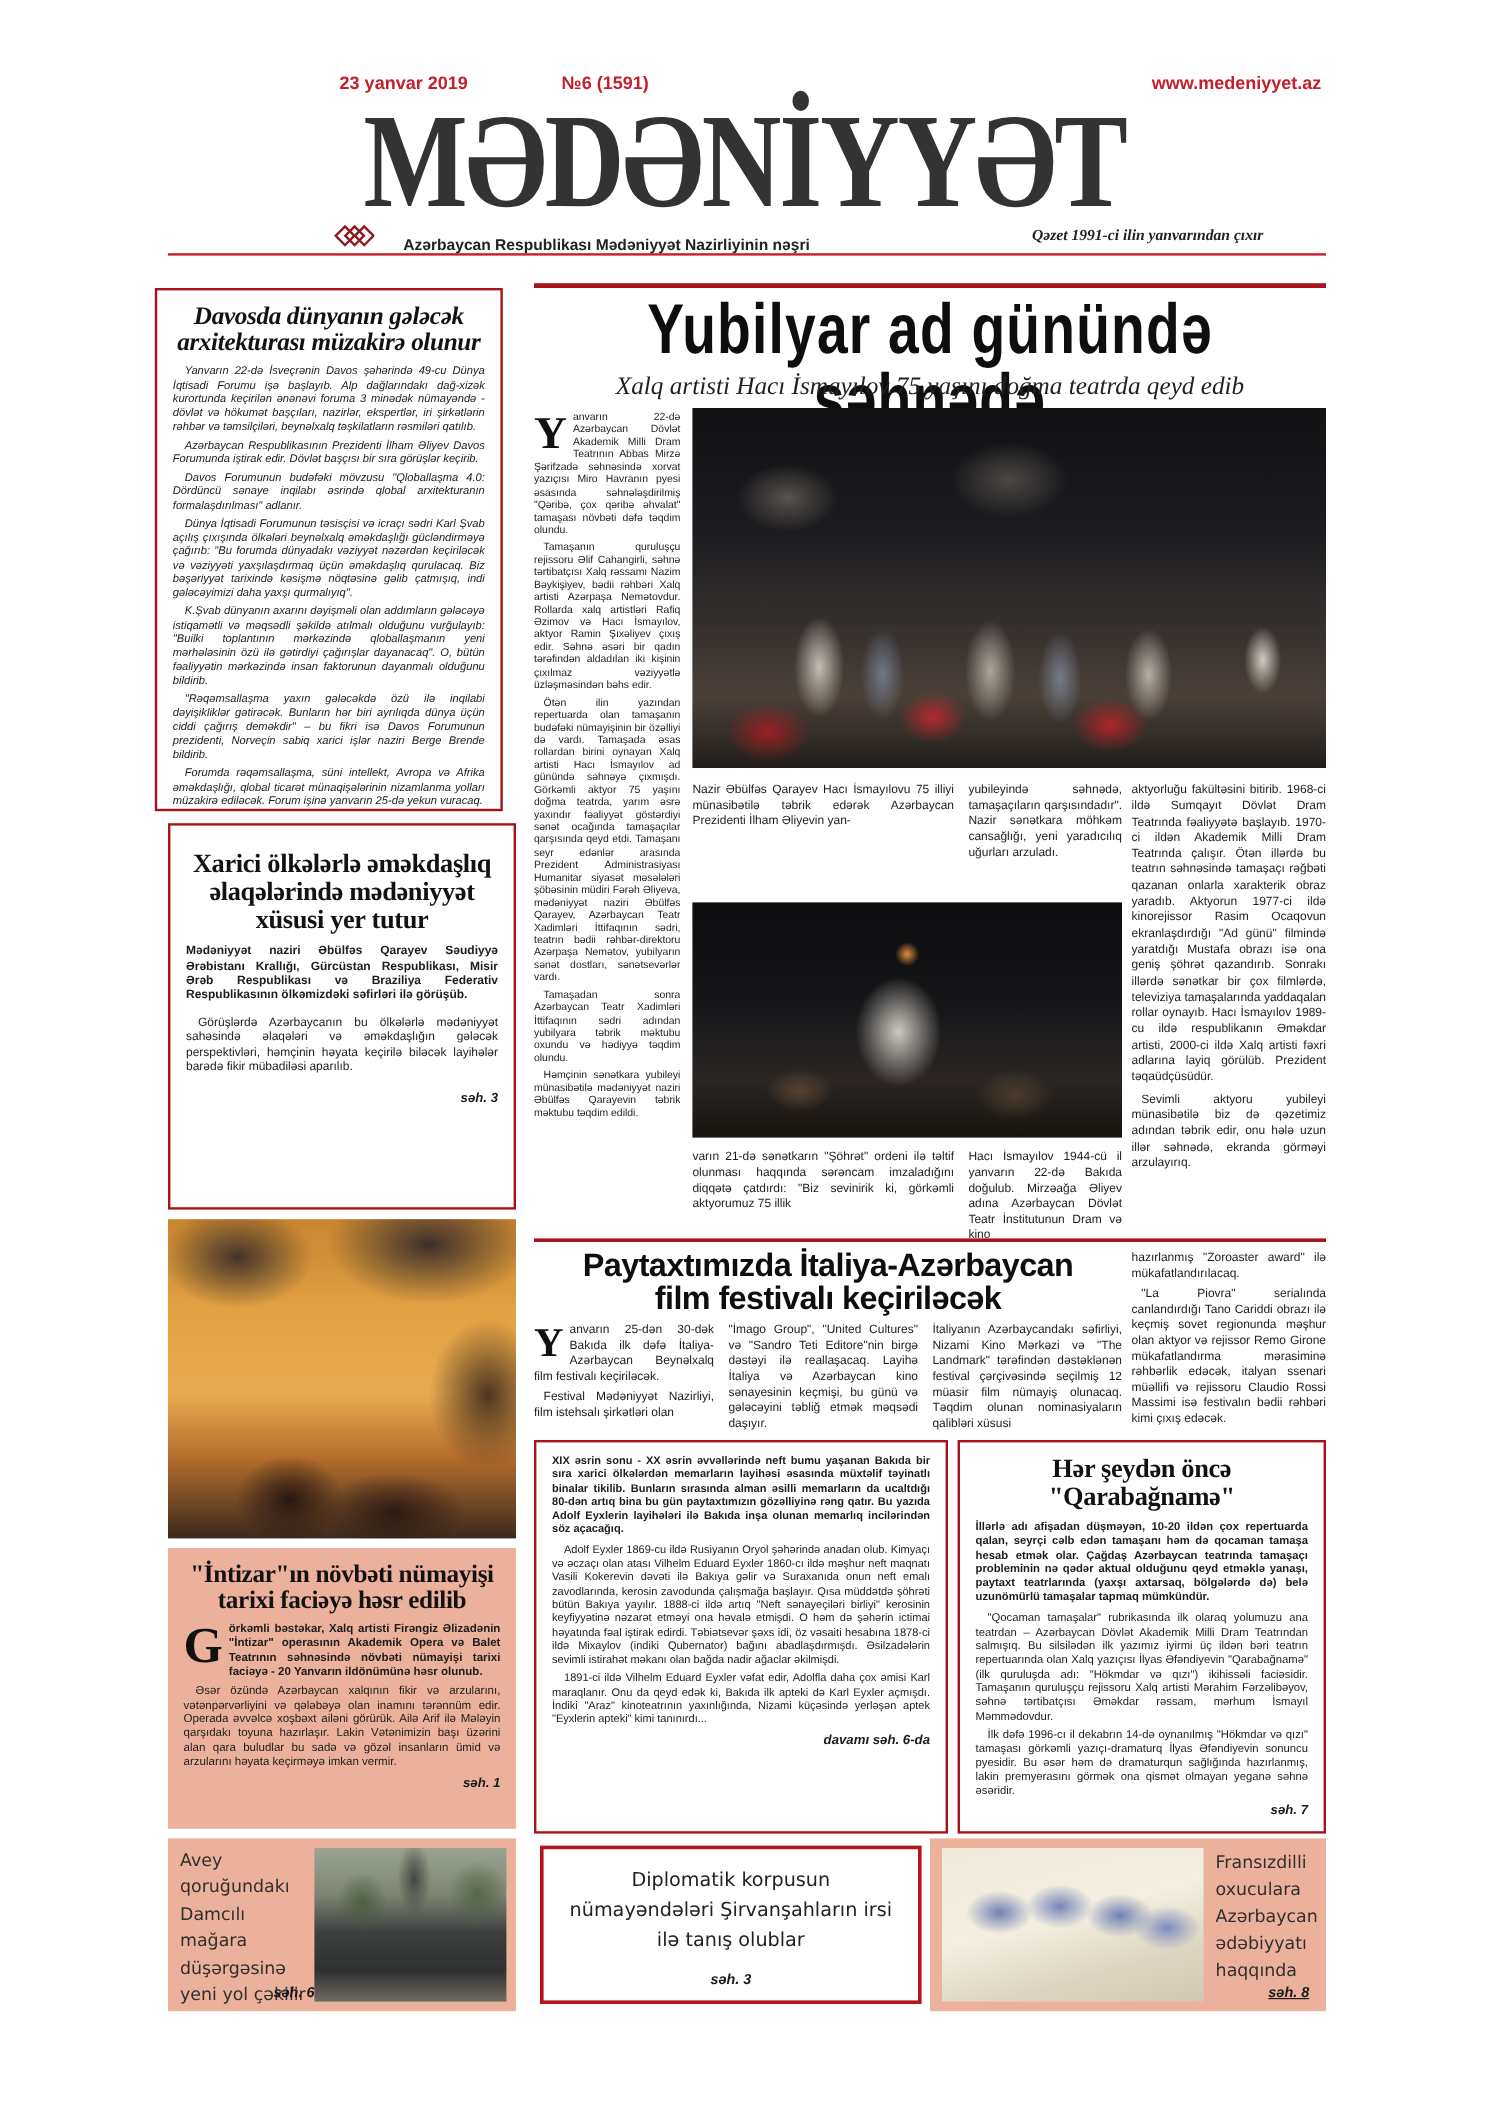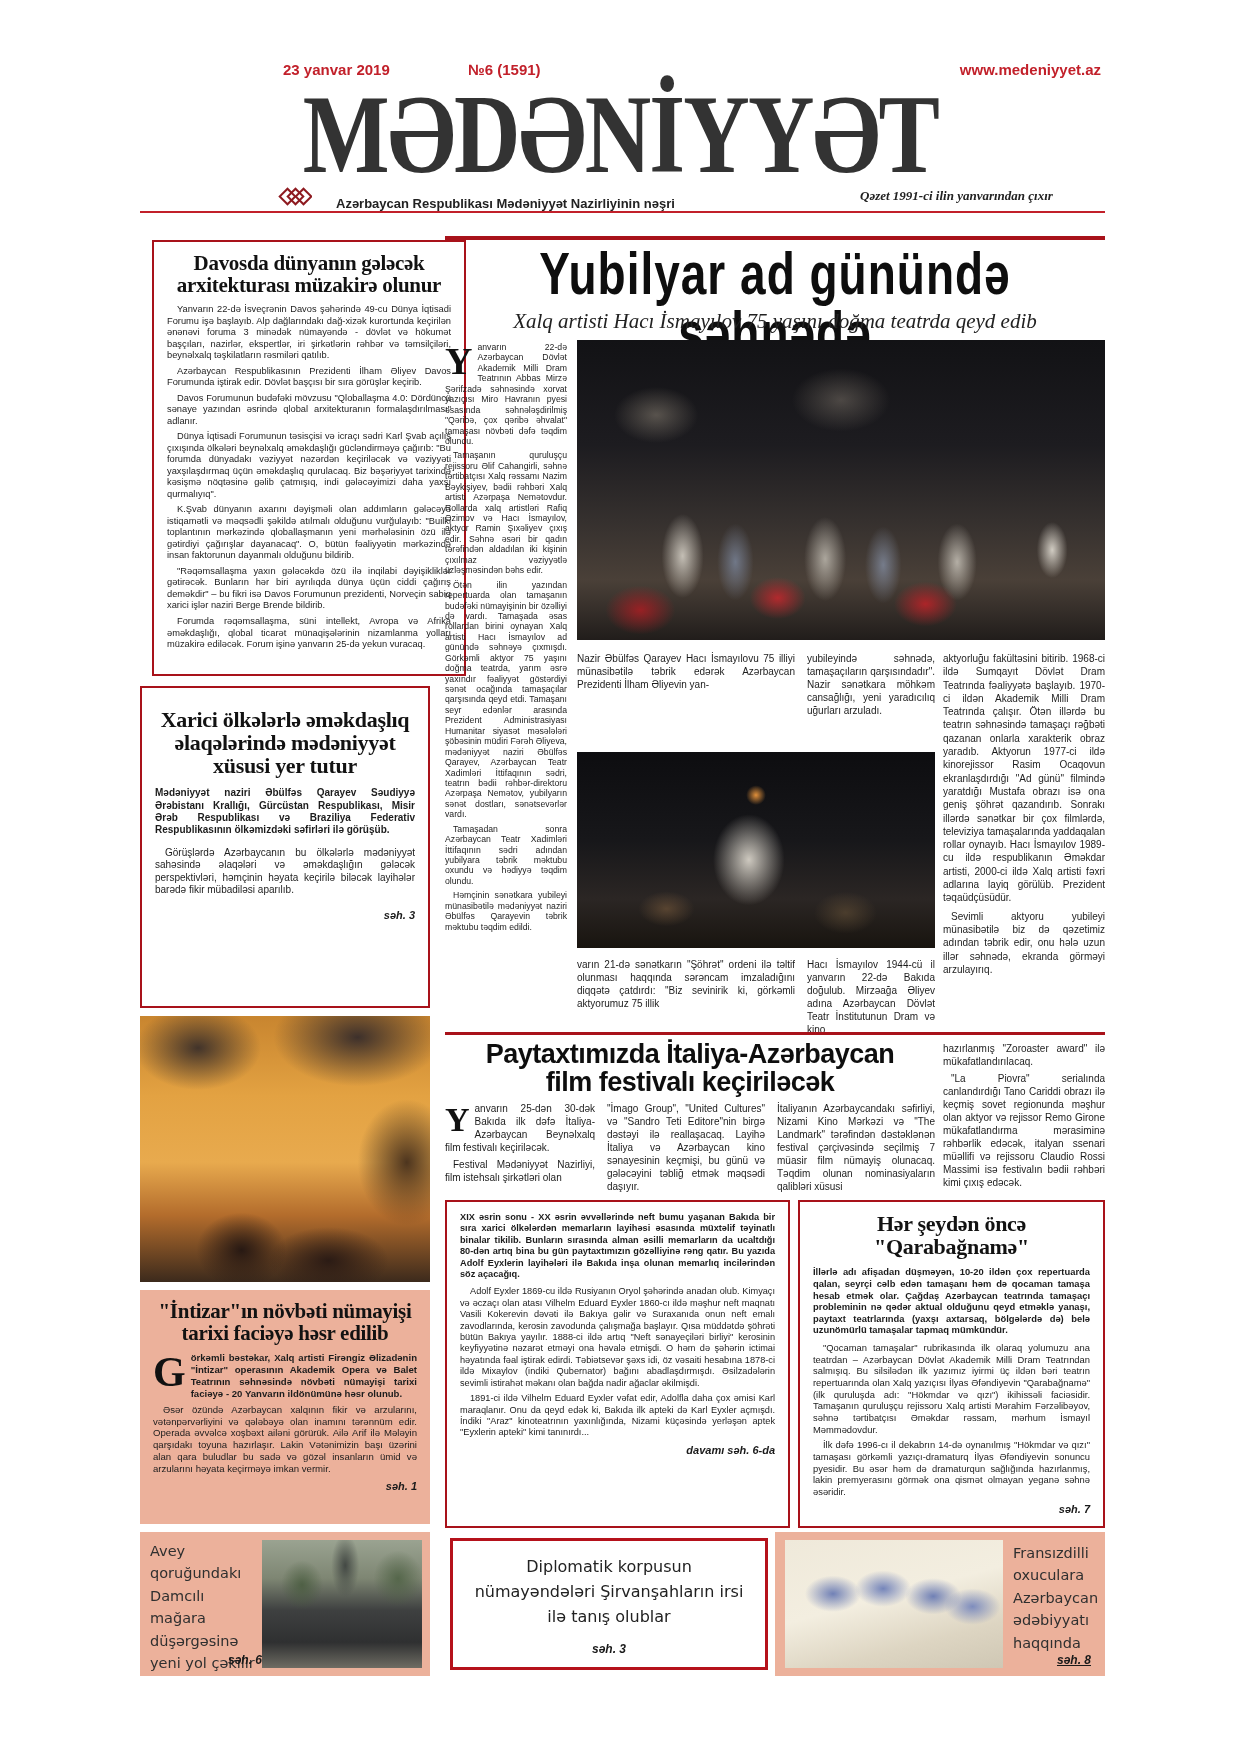--- a/index.html
+++ b/index.html
@@ -67,26 +67,26 @@
         </g>
       </svg>
     </span>
     <span>Azərbaycan Respublikası Mədəniyyət Nazirliyinin nəşri</span>
   </div>
   <div class="abs since">Qəzet 1991-ci ilin yanvarından çıxır</div>
 
   <div class="abs rule-top"></div>
   <div class="abs rule-main"></div>
 
-  <div class="abs box" style="left:152px;top:240px;width:314px;height:436px;">
+  <div class="abs box" style="left:129px;top:240px;width:290px;height:436px;font-style:italic;">
     <div class="news-title" style="font-size:21px;">Davosda dünyanın gələcək arxitekturası müzakirə olunur</div>
     <div class="bt">
       <p>Yanvarın 22-də İsveçrənin Davos şəhərində 49-cu Dünya İqtisadi Forumu işə başlayıb. Alp dağlarındakı dağ-xizək kurortunda keçirilən ənənəvi foruma 3 minədək nümayəndə - dövlət və hökumət başçıları, nazirlər, ekspertlər, iri şirkətlərin rəhbər və təmsilçiləri, beynəlxalq təşkilatların rəsmiləri qatılıb.</p>
       <p>Azərbaycan Respublikasının Prezidenti İlham Əliyev Davos Forumunda iştirak edir. Dövlət başçısı bir sıra görüşlər keçirib.</p>
-      <p>Davos Forumunun budəfəki mövzusu "Qloballaşma 4.0: Dördüncü sənaye yazından əsrində qlobal arxitekturanın formalaşdırılması" adlanır.</p>
+      <p>Davos Forumunun budəfəki mövzusu "Qloballaşma 4.0: Dördüncü sənaye inqilabı əsrində qlobal arxitekturanın formalaşdırılması" adlanır.</p>
       <p>Dünya İqtisadi Forumunun təsisçisi və icraçı sədri Karl Şvab açılış çıxışında ölkələri beynəlxalq əməkdaşlığı gücləndirməyə çağırıb: "Bu forumda dünyadakı vəziyyət nəzərdən keçiriləcək və vəziyyəti yaxşılaşdırmaq üçün əməkdaşlıq qurulacaq. Biz bəşəriyyət tarixində kəsişmə nöqtəsinə gəlib çatmışıq, indi gələcəyimizi daha yaxşı qurmalıyıq".</p>
       <p>K.Şvab dünyanın axarını dəyişməli olan addımların gələcəyə istiqamətli və məqsədli şəkildə atılmalı olduğunu vurğulayıb: "Builki toplantının mərkəzində qloballaşmanın yeni mərhələsinin özü ilə gətirdiyi çağırışlar dayanacaq". O, bütün fəaliyyətin mərkəzində insan faktorunun dayanmalı olduğunu bildirib.</p>
       <p>"Rəqəmsallaşma yaxın gələcəkdə özü ilə inqilabi dəyişikliklər gətirəcək. Bunların hər biri ayrılıqda dünya üçün ciddi çağırış deməkdir" – bu fikri isə Davos Forumunun prezidenti, Norveçin sabiq xarici işlər naziri Berge Brende bildirib.</p>
       <p>Forumda rəqəmsallaşma, süni intellekt, Avropa və Afrika əməkdaşlığı, qlobal ticarət münaqişələrinin nizamlanma yolları müzakirə ediləcək. Forum işinə yanvarın 25-də yekun vuracaq.</p>
     </div>
   </div>
 
   <div class="abs box" style="left:140px;top:686px;width:290px;height:322px;">
     <div class="news-title" style="font-size:22px;margin-top:10px;">Xarici ölkələrlə əməkdaşlıq əlaqələrində mədəniyyət xüsusi yer tutur</div>
     <div class="bt" style="font-size:10px;">
@@ -164,21 +164,21 @@
   <div class="abs fest-title">
     <div>Paytaxtımızda İtaliya-Azərbaycan</div>
     <div>film festivalı keçiriləcək</div>
   </div>
 
   <div class="abs mid-txt" style="left:445px;top:1102px;width:150px;height:96px;">
     <p class="noind" style="margin:0 0 4px;"><span class="dcap" style="font-size:34px;">Y</span><span>anvarın 25-dən 30-dək Bakıda ilk dəfə İtaliya-Azərbaycan Beynəlxalq film festivalı keçiriləcək.</span></p>
     <p style="margin:0;text-indent:8px;">Festival Mədəniyyət Nazirliyi, film istehsalı şirkətləri olan</p>
   </div>
   <div class="abs mid-txt" style="left:607px;top:1102px;width:158px;height:96px;">"İmago Group", "United Cultures" və "Sandro Teti Editore"nin birgə dəstəyi ilə reallaşacaq. Layihə İtaliya və Azərbaycan kino sənayesinin keçmişi, bu günü və gələcəyini təbliğ etmək məqsədi daşıyır.</div>
-  <div class="abs mid-txt" style="left:777px;top:1102px;width:158px;height:96px;">İtaliyanın Azərbaycandakı səfirliyi, Nizami Kino Mərkəzi və "The Landmark" tərəfindən dəstəklənən festival çərçivəsində seçilmiş 7 müasir film nümayiş olunacaq. Təqdim olunan nominasiyaların qalibləri xüsusi</div>
+  <div class="abs mid-txt" style="left:777px;top:1102px;width:158px;height:96px;">İtaliyanın Azərbaycandakı səfirliyi, Nizami Kino Mərkəzi və "The Landmark" tərəfindən dəstəklənən festival çərçivəsində seçilmiş 12 müasir film nümayiş olunacaq. Təqdim olunan nominasiyaların qalibləri xüsusi</div>
 
   <div class="abs mid-txt" style="left:943px;top:1042px;width:162px;height:158px;font-size:10px;line-height:1.3;">
     <p style="margin:0 0 4px;">hazırlanmış "Zoroaster award" ilə mükafatlandırılacaq.</p>
     <p style="margin:0;text-indent:8px;">"La Piovra" serialında canlandırdığı Tano Cariddi obrazı ilə keçmiş sovet regionunda məşhur olan aktyor və rejissor Remo Girone mükafatlandırma mərasiminə rəhbərlik edəcək, italyan ssenari müəllifi və rejissoru Claudio Rossi Massimi isə festivalın bədii rəhbəri kimi çıxış edəcək.</p>
   </div>
 
   <div class="abs box" style="left:445px;top:1200px;width:345px;height:328px;">
     <div class="bt" style="font-size:9.2px;">
       <p class="lead noind" style="margin-bottom:6px;">XIX əsrin sonu - XX əsrin əvvəllərində neft bumu yaşanan Bakıda bir sıra xarici ölkələrdən memarların layihəsi əsasında müxtəlif təyinatlı binalar tikilib. Bunların sırasında alman əsilli memarların da ucaltdığı 80-dən artıq bina bu gün paytaxtımızın gözəlliyinə rəng qatır. Bu yazıda Adolf Eyxlerin layihələri ilə Bakıda inşa olunan memarlıq incilərindən söz açacağıq.</p>
       <p>Adolf Eyxler 1869-cu ildə Rusiyanın Oryol şəhərində anadan olub. Kimyaçı və əczaçı olan atası Vilhelm Eduard Eyxler 1860-cı ildə məşhur neft maqnatı Vasili Kokerevin dəvəti ilə Bakıya gəlir və Suraxanıda onun neft emalı zavodlarında, kerosin zavodunda çalışmağa başlayır. Qısa müddətdə şöhrəti bütün Bakıya yayılır. 1888-ci ildə artıq "Neft sənayeçiləri birliyi" kerosinin keyfiyyətinə nəzarət etməyi ona həvalə etmişdi. O həm də şəhərin ictimai həyatında fəal iştirak edirdi. Təbiətsevər şəxs idi, öz vəsaiti hesabına 1878-ci ildə Mixaylov (indiki Qubernator) bağını abadlaşdırmışdı. Əsilzadələrin sevimli istirahət məkanı olan bağda nadir ağaclar əkilmişdi.</p>

